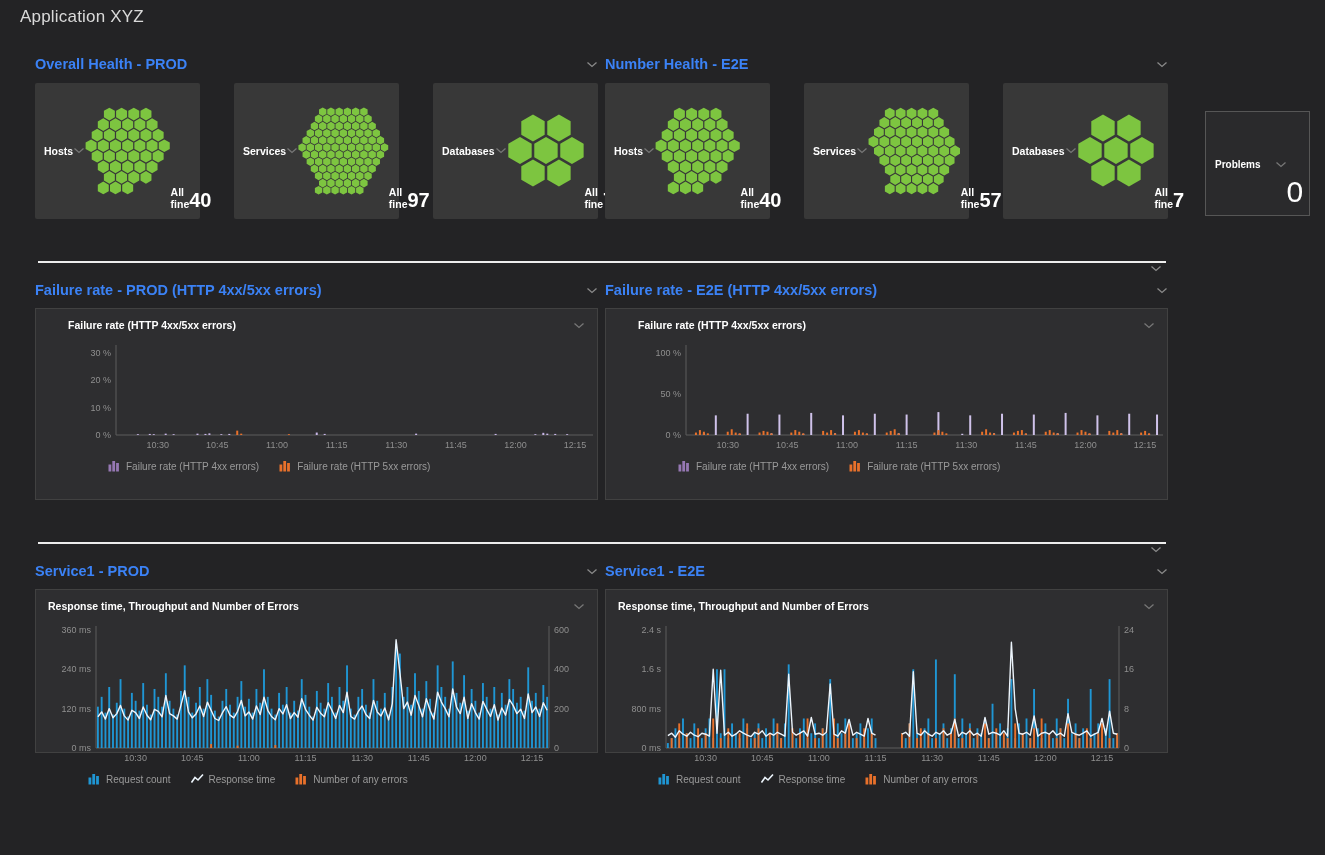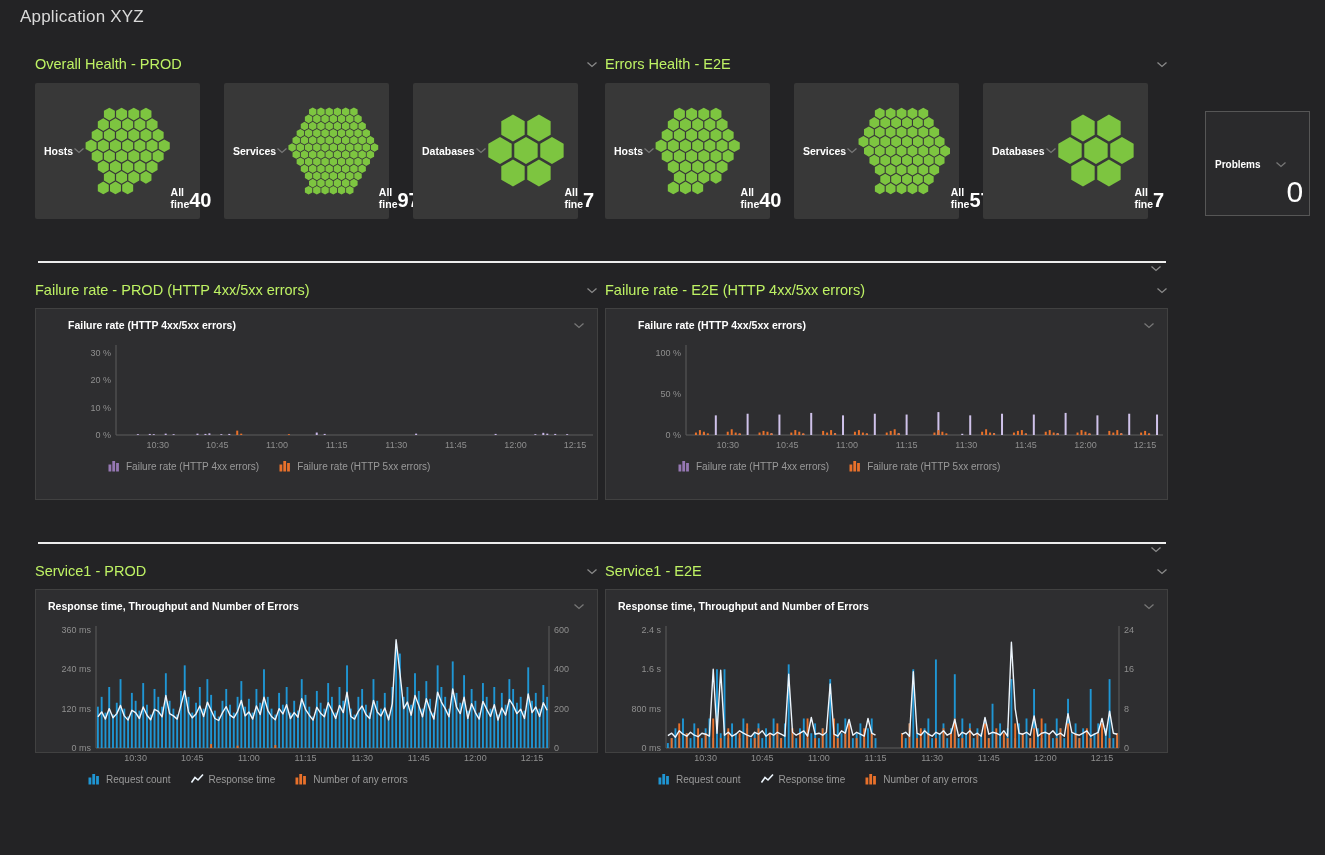--- a/index.html
+++ b/index.html
@@ -7,29 +7,29 @@
     width:1325px;height:855px;overflow:hidden;
     background:#232325;color:#fff;
     font-family:"Liberation Sans",sans-serif;
     position:relative;
   }
   h1{margin:7px 0 0 20px;font-size:17px;font-weight:400;color:#d9d9d9;letter-spacing:.2px;}
   .cols{margin-left:35px;display:flex;}
   .w{width:563px;flex:0 0 563px;}
   .w + .w{margin-left:7px;}
   .ghead{display:flex;justify-content:space-between;align-items:center;height:18px;}
-  .ghead .t{font-size:14.5px;font-weight:400;color:#bef264;}
+  .ghead .t{font-size:14.5px;font-weight:700;color:#3b82f6;}
   .heads1{margin-top:28px;}
   .tilerow{margin-top:10px;}
   .tiles{display:flex;width:563px;}
   .tile{
     width:165px;height:136px;flex:0 0 165px;background:#383838;border-radius:2px;
     box-sizing:border-box;padding:8px 9px 9px;display:flex;flex-direction:row;
   }
-  .tile + .tile{margin-left:24px;}
+  .tile + .tile{margin-left:34px;}
   .tile-head{display:flex;justify-content:space-between;align-items:center;}
   .tile-label{font-size:10.5px;font-weight:700;color:#fff;}
   .hexwrap{flex:1;display:flex;align-items:center;justify-content:center;overflow:visible;}
   .tile-foot{display:flex;justify-content:space-between;align-items:flex-end;}
   .tile-status{font-size:10.5px;font-weight:700;color:#fff;}
   .tile-count{font-size:20px;font-weight:700;line-height:1;color:#fff;}
   .problems{
     margin-left:37px;margin-top:28px;width:105px;height:105px;flex:0 0 105px;
     background:#2a2a2c;border:1px solid #565656;box-sizing:border-box;
     padding:10px 9px 8px;display:flex;justify-content:space-between;
@@ -67,21 +67,21 @@
 <div class="cols heads1">
   <div class="w ghead">
     <span class="t">Overall Health - PROD</span>
     <span class="chev">
         <svg width="12" height="7">
           <path d="M1.5 1.5 L6 5.5 L10.5 1.5" fill="none" stroke="#8a8a8a" stroke-width="1.3"></path>
         </svg>
       </span>
   </div>
   <div class="w ghead">
-    <span class="t">Errors Health - E2E</span>
+    <span class="t">Number Health - E2E</span>
     <span class="chev">
         <svg width="12" height="7">
           <path d="M1.5 1.5 L6 5.5 L10.5 1.5" fill="none" stroke="#8a8a8a" stroke-width="1.3"></path>
         </svg>
       </span>
   </div>
 </div>
 
 <div class="cols tilerow">
   <div class="w tiles">

